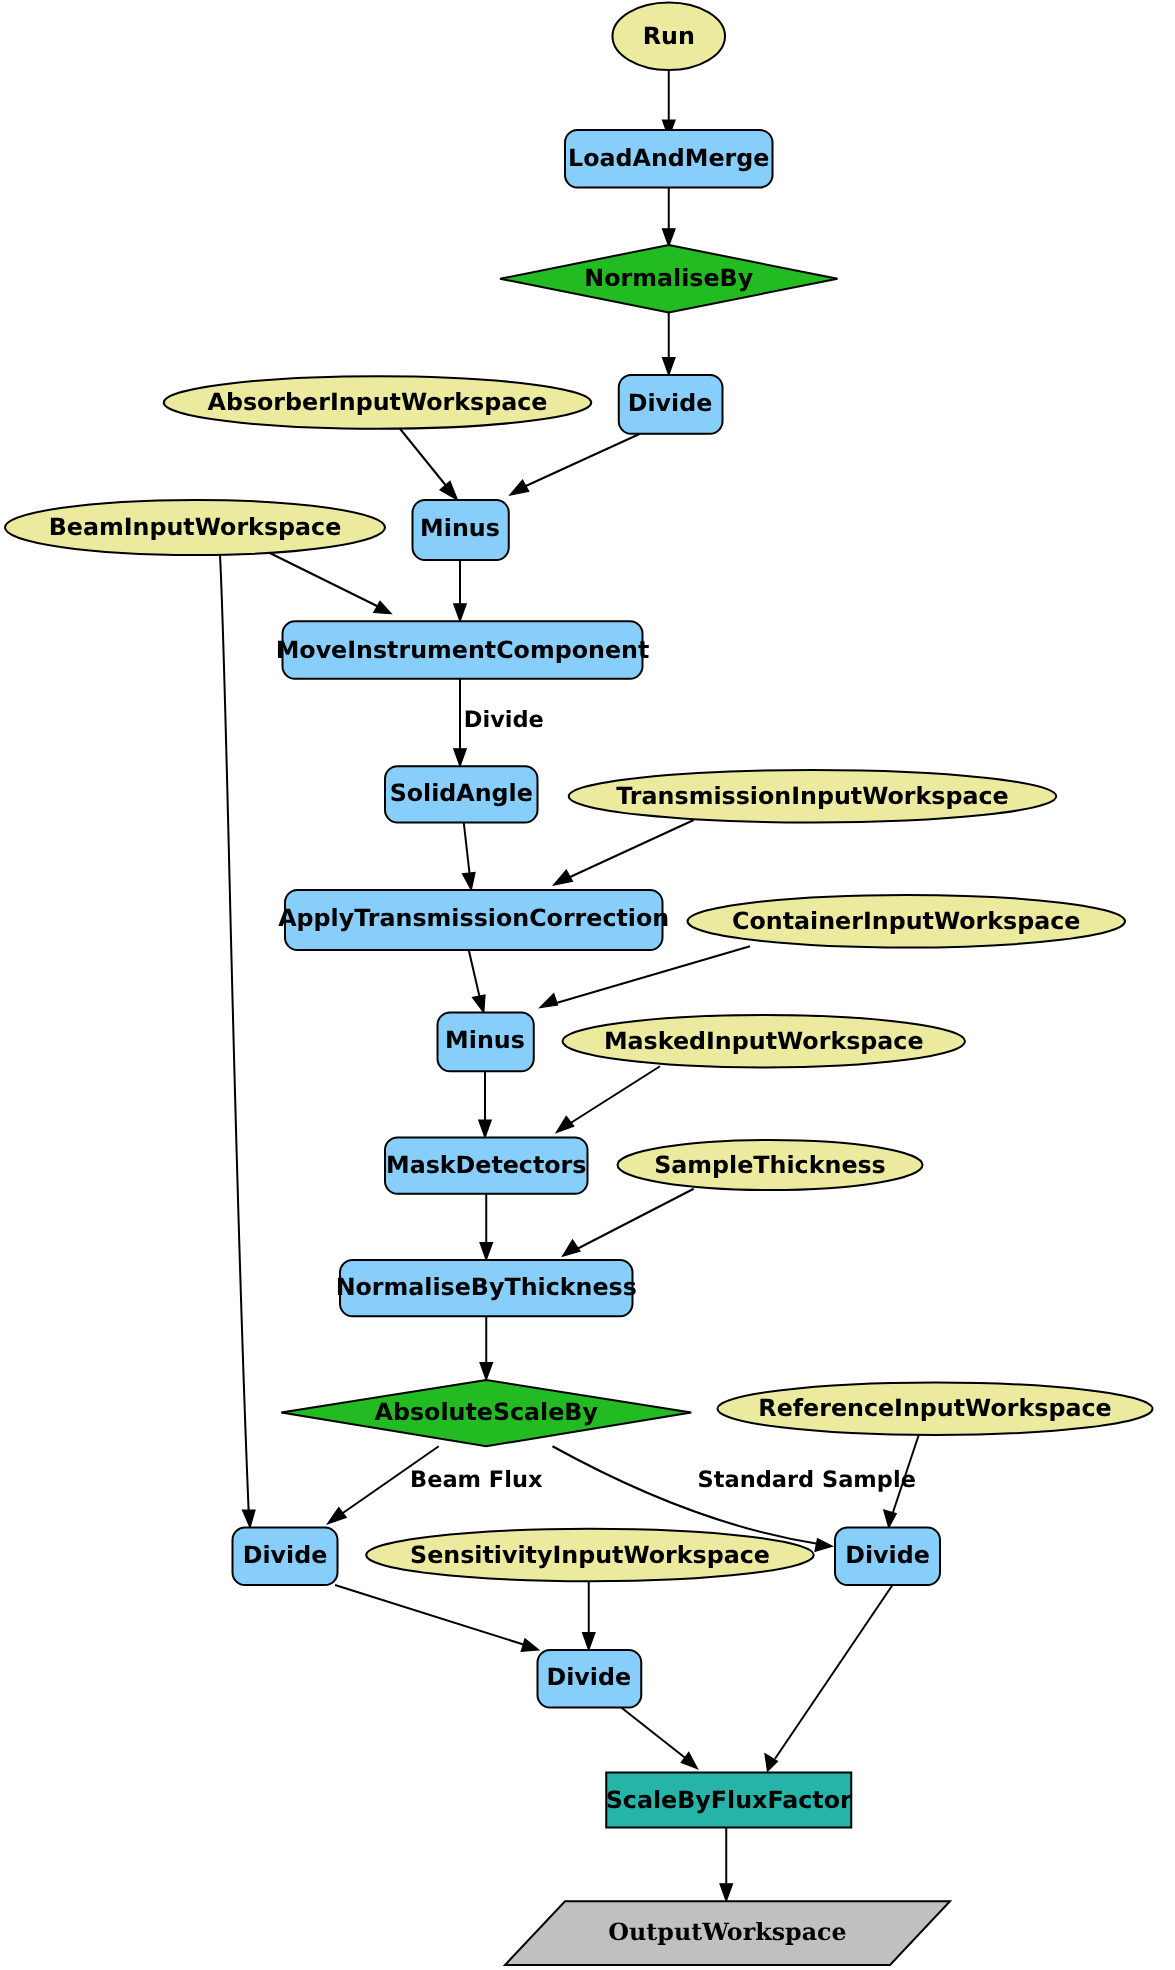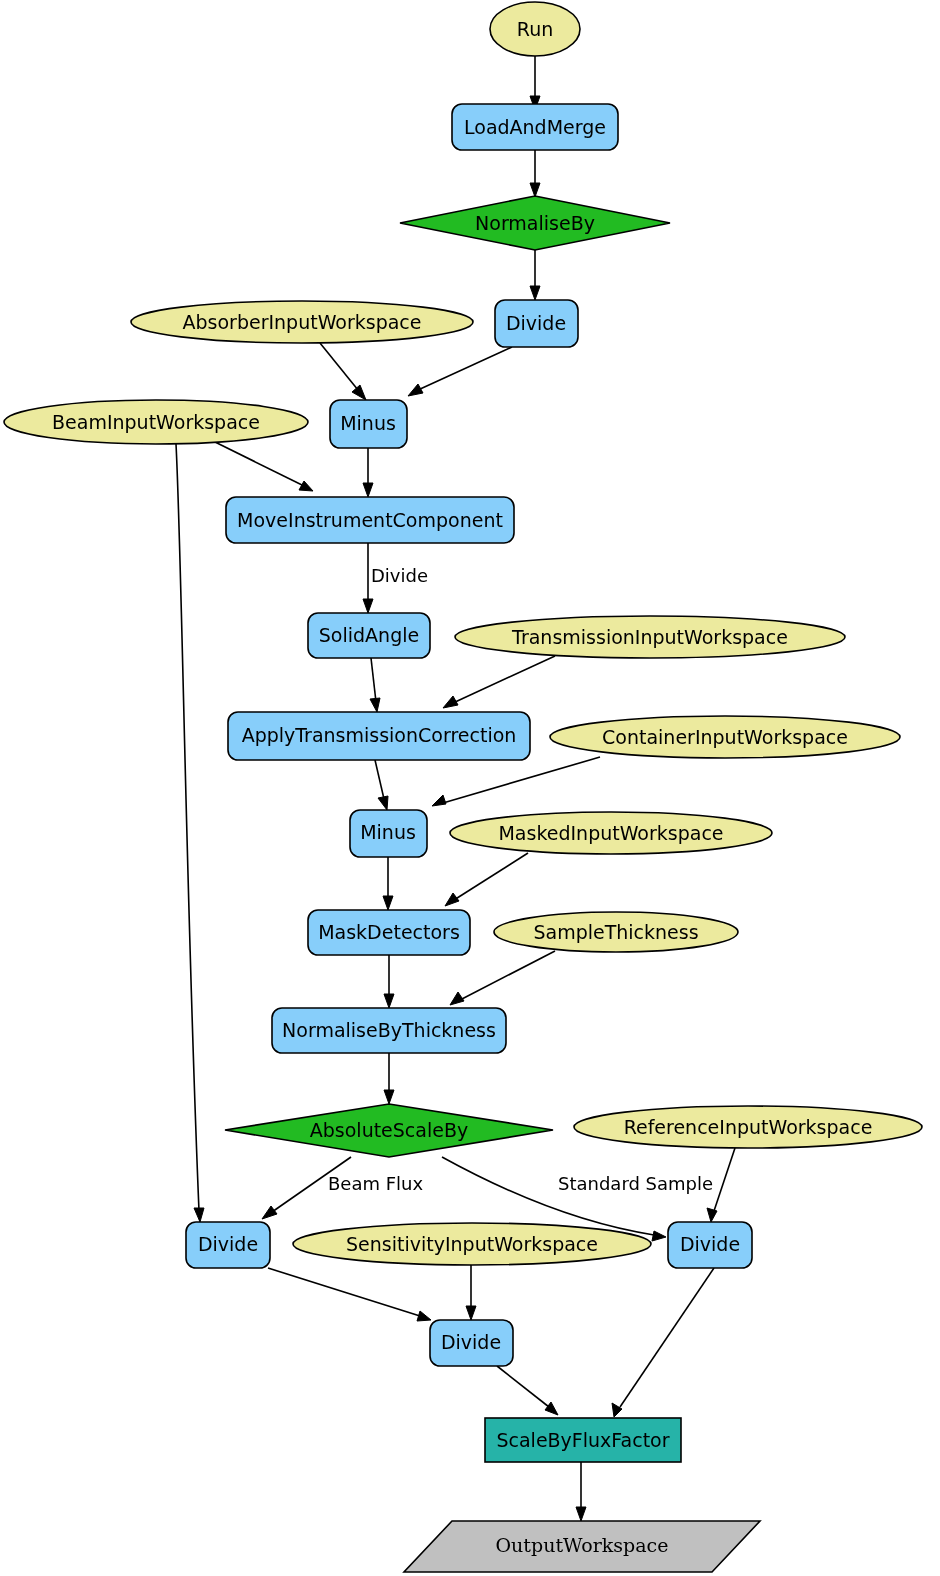--- a/index.html
+++ b/index.html
@@ -7,20 +7,21 @@
     padding: 0;
     background: #ffffff;
   }
   #canvas {
     position: relative;
     width: 940px;
     height: 1576px;
     background: #ffffff;
     font-family: "DejaVu Sans", sans-serif;
     overflow: hidden;
+    font-weight: bold;
   }
   svg.graph {
     position: absolute;
     left: 0;
     top: 0;
     width: 940px;
     height: 1576px;
   }
   .node-label {
     font-family: "DejaVu Sans", sans-serif;

